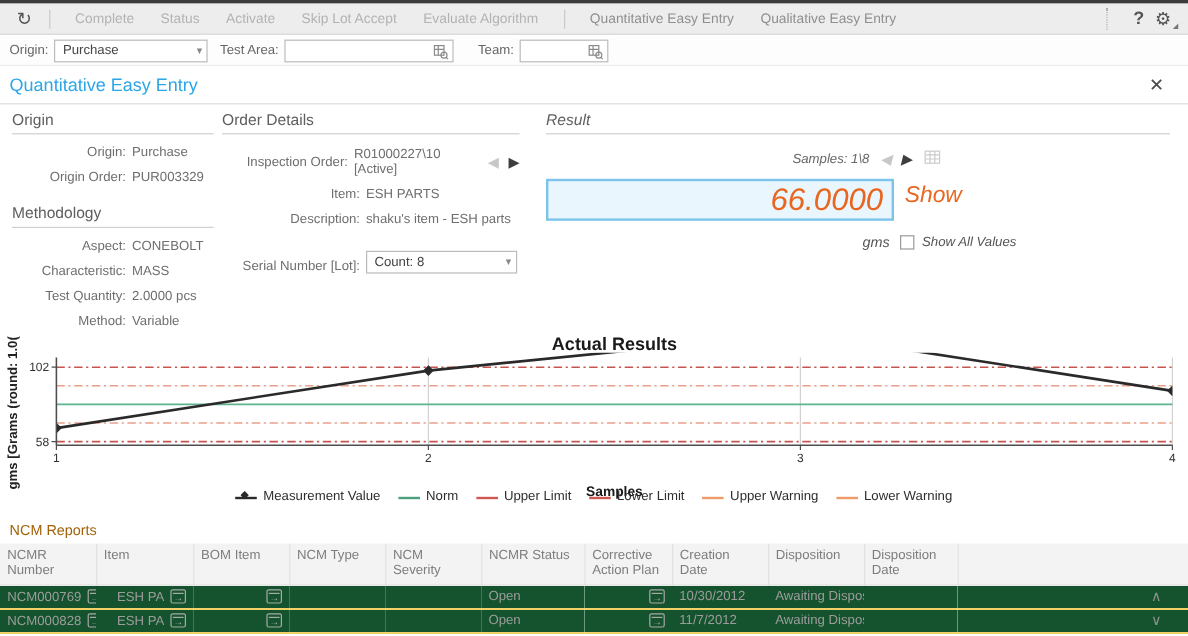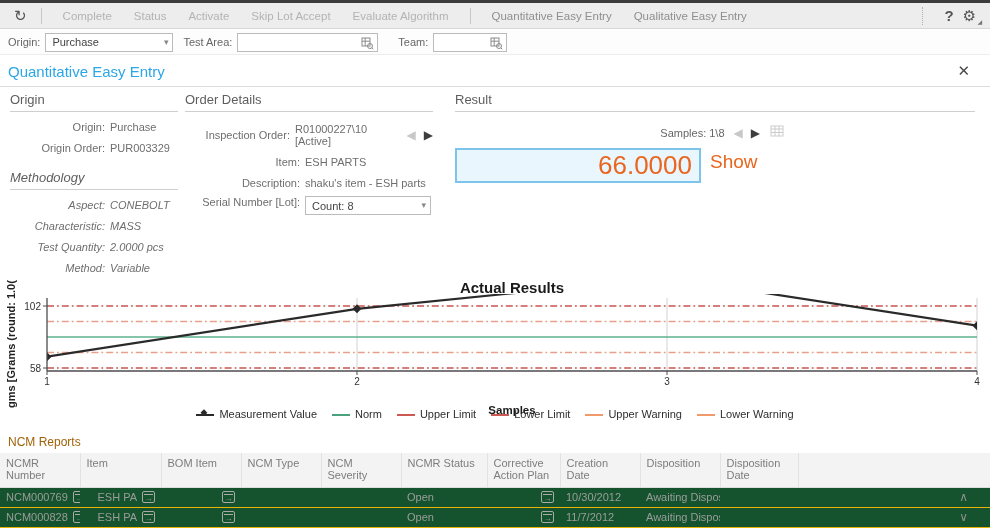--- a/index.html
+++ b/index.html
@@ -42,38 +42,38 @@
   .vh-input .vh-icon { position:absolute; right:3px; top:3px; cursor:pointer; }
   
   .panel-header { position:absolute; top:56px; left:0; width:990px; height:30px; }
   .panel-title { position:absolute; left:8px; top:7px; font-size:15px; color:#2ba6e6; }
   .panel-close { position:absolute; right:20px; top:6px; font-size:15px; color:#4a4a4a; cursor:pointer; }
   .panel-divider { position:absolute; top:86px; left:0; width:990px; height:1px; background:#dcdcdc; }
   
   .sec-title { font-size:13px; color:#5e5e5e; padding-bottom:4px; border-bottom:1px solid #cfcfcf; }
   .col1 { position:absolute; left:10px; top:92px; width:168px; }
   .col2 { position:absolute; left:185px; top:92px; width:248px; }
-  .col3 { position:absolute; left:455px; top:92px; width:520px; }
+  .col3 { position:absolute; left:455px; top:92px; width:520px;font-style:italic; }
   .frow { display:grid; grid-template-columns:95px 1fr; gap:5px; margin-top:9px; font-size:11px; color:#6e6e6e; }
   .frow .flabel { text-align:right; }
   .col2 .frow { grid-template-columns:115px 1fr; }
-  .meth-block { margin-top:16px;font-style:italic; }
+  .meth-block { margin-top:16px; }
   .od-row1 { display:flex; align-items:center; margin-top:11px; font-size:11px; color:#6e6e6e; }
   .od-row1 .flabel { width:115px; text-align:right; margin-right:5px; }
   .nav-prev { color:#c8c8c8; font-size:12px; margin-left:10px; cursor:default; }
   .nav-next { color:#3e3e3e; font-size:12px; margin-left:8px; cursor:pointer; }
-  .od-serial { display:flex; align-items:flex-start; margin-top:7px; font-size:11px; color:#6e6e6e; }
+  .od-serial { display:flex; align-items:flex-end; margin-top:20px; font-size:11px; color:#6e6e6e; }
   .od-serial .flabel { width:115px; text-align:right; margin-right:5px; }
   .od-serial .combo { width:126px; }
   
   .samples-row { display:flex; align-items:center; justify-content:flex-end; padding-right:190px; margin-top:13px; font-size:11px; color:#666; }
   .samples-row .nav-prev { margin-left:9px; }
   .grid-icon { margin-left:10px; opacity:.85; }
   .value-box {
-    margin-top:8px; width:246px; height:35px; background:#eaf6fd;
+    margin-top:8px; width:290px; height:35px; background:#eaf6fd;
     border:2px solid #7cc4ea; border-radius:0; display:flex; align-items:center; justify-content:flex-end;
     padding-right:7px;
   }
   .value-text { font-size:26px; color:#e8661f; }
   .result-line { display:flex; align-items:center; }
   .pass-text { font-size:19px; color:#e8661f; margin-left:9px; }
   .unit-row { display:flex; align-items:center; justify-content:flex-end; padding-right:128px; margin-top:11px; }
   .unit-label { font-size:12px; color:#555; }
   .checkbox { width:12px; height:12px; border:1px solid #999; background:#fff; margin-left:9px; cursor:pointer; }
   .cb-label { font-size:11px; color:#555; margin-left:6px; }
@@ -248,20 +248,25 @@
               <path d="M1 4 H13 M1 7.5 H13 M5 1 V11 M9 1 V11"></path>
             </g>
           </svg>
       </span>
     </div>
     <div class="result-line">
       <div class="value-box">
         <span class="value-text">66.0000</span>
       </div>
       <span class="pass-text">Show</span>
+    </div>
+    <div class="unit-row">
+      <span class="unit-label">gms</span>
+      <span class="checkbox"></span>
+      <span class="cb-label">Show All Values</span>
     </div>
   </div>
 
   <div class="chart">
     <div class="chart-ylabel">gms [Grams (round: 1.0(</div>
     <svg id="chart-svg" width="990" height="132" viewBox="0 0 990 132">
         <defs>
           <clipPath id="pc">
             <rect x="47" y="26" width="930" height="77"></rect>
           </clipPath>

